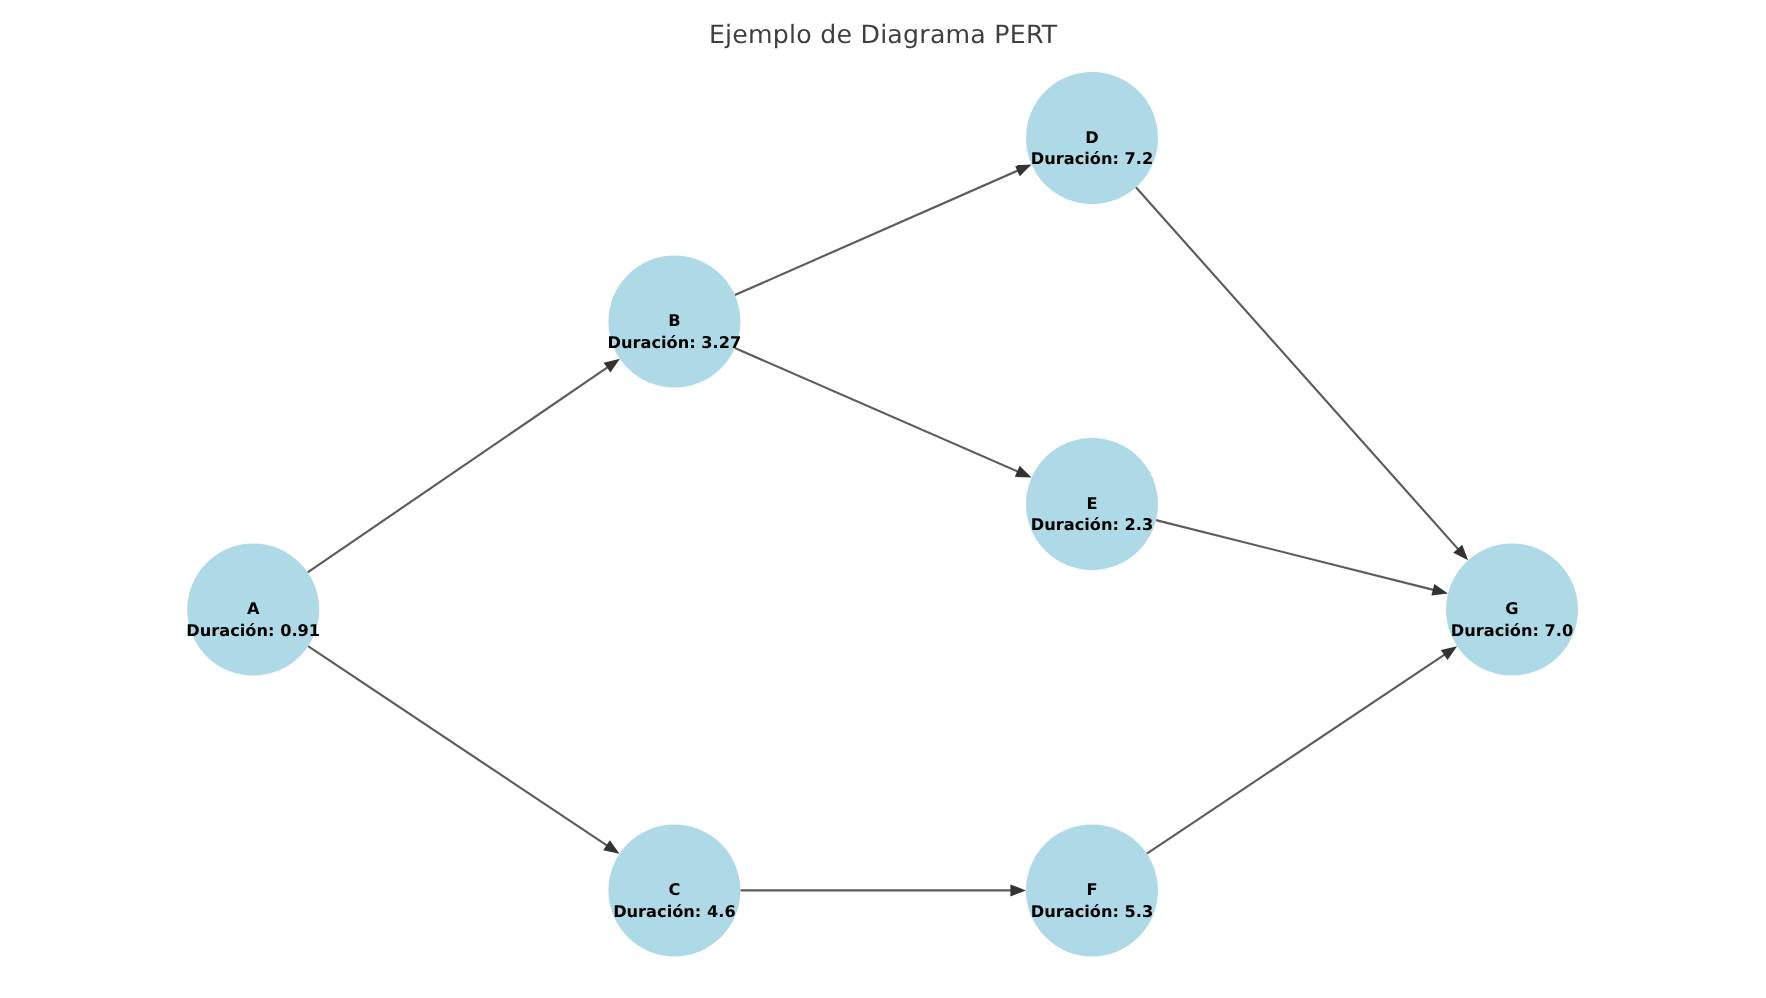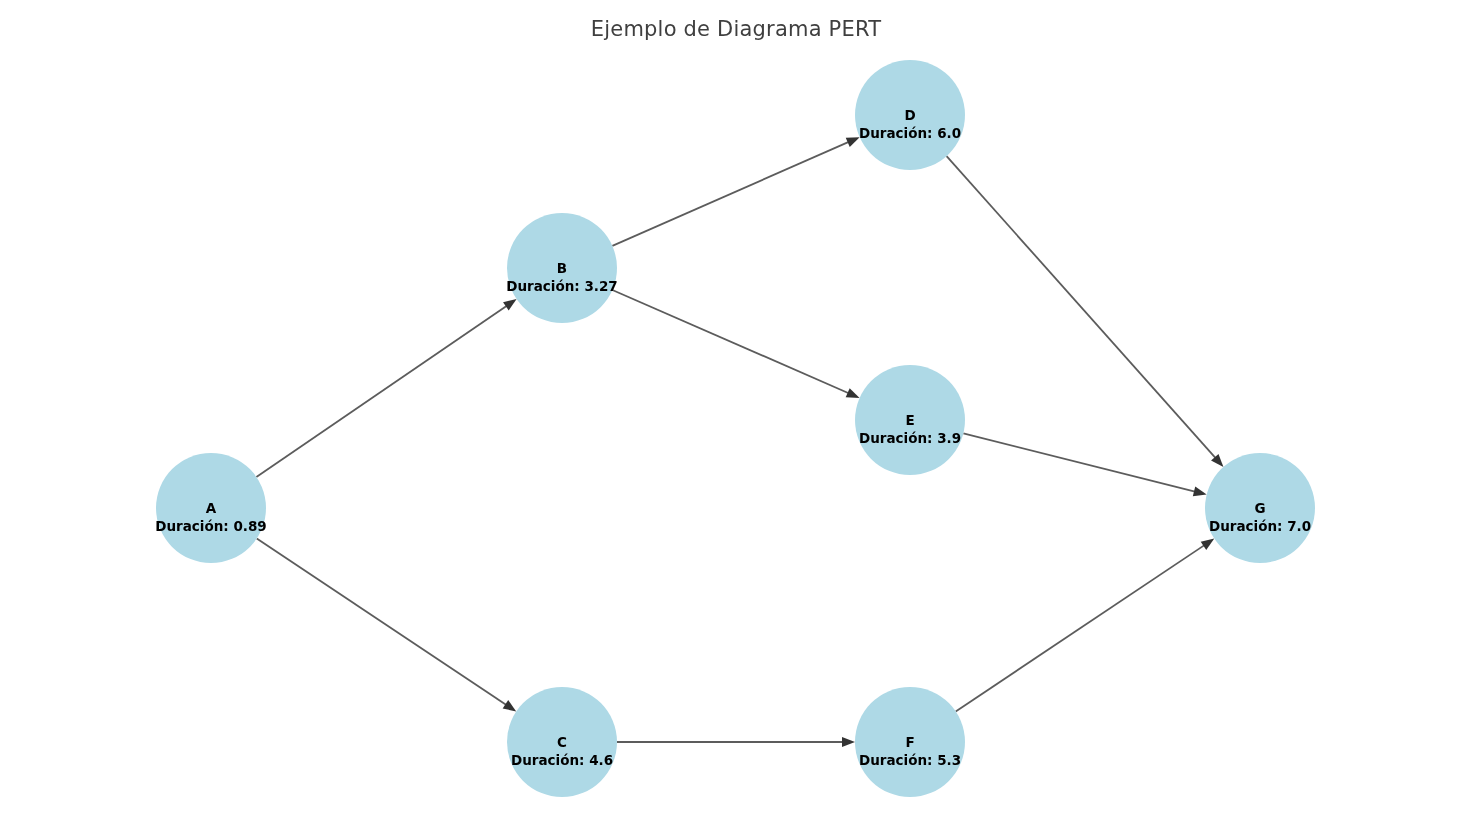--- a/index.html
+++ b/index.html
@@ -116,37 +116,37 @@
         <circle class="node-circle" cx="910" cy="115" r="55" fill="#aed9e6"></circle>
         <circle class="node-circle" cx="910" cy="420" r="55" fill="#aed9e6"></circle>
         <circle class="node-circle" cx="910" cy="742" r="55" fill="#aed9e6"></circle>
         <circle class="node-circle" cx="1260" cy="508" r="55" fill="#aed9e6"></circle>
       </g>
   </svg>
 
   <div id="labels-layer">
       <div class="node-label" style="left: 211px; top: 517px;">
         <span class="node-name">A</span>
-        <span class="node-duration">Duración: 0.89</span>
+        <span class="node-duration">Duración: 0.91</span>
       </div>
       <div class="node-label" style="left: 562px; top: 277px;">
         <span class="node-name">B</span>
         <span class="node-duration">Duración: 3.27</span>
       </div>
       <div class="node-label" style="left: 562px; top: 751px;">
         <span class="node-name">C</span>
         <span class="node-duration">Duración: 4.6</span>
       </div>
       <div class="node-label" style="left: 910px; top: 124px;">
         <span class="node-name">D</span>
-        <span class="node-duration">Duración: 6.0</span>
+        <span class="node-duration">Duración: 7.2</span>
       </div>
       <div class="node-label" style="left: 910px; top: 429px;">
         <span class="node-name">E</span>
-        <span class="node-duration">Duración: 3.9</span>
+        <span class="node-duration">Duración: 2.3</span>
       </div>
       <div class="node-label" style="left: 910px; top: 751px;">
         <span class="node-name">F</span>
         <span class="node-duration">Duración: 5.3</span>
       </div>
       <div class="node-label" style="left: 1260px; top: 517px;">
         <span class="node-name">G</span>
         <span class="node-duration">Duración: 7.0</span>
       </div>
     </div>

